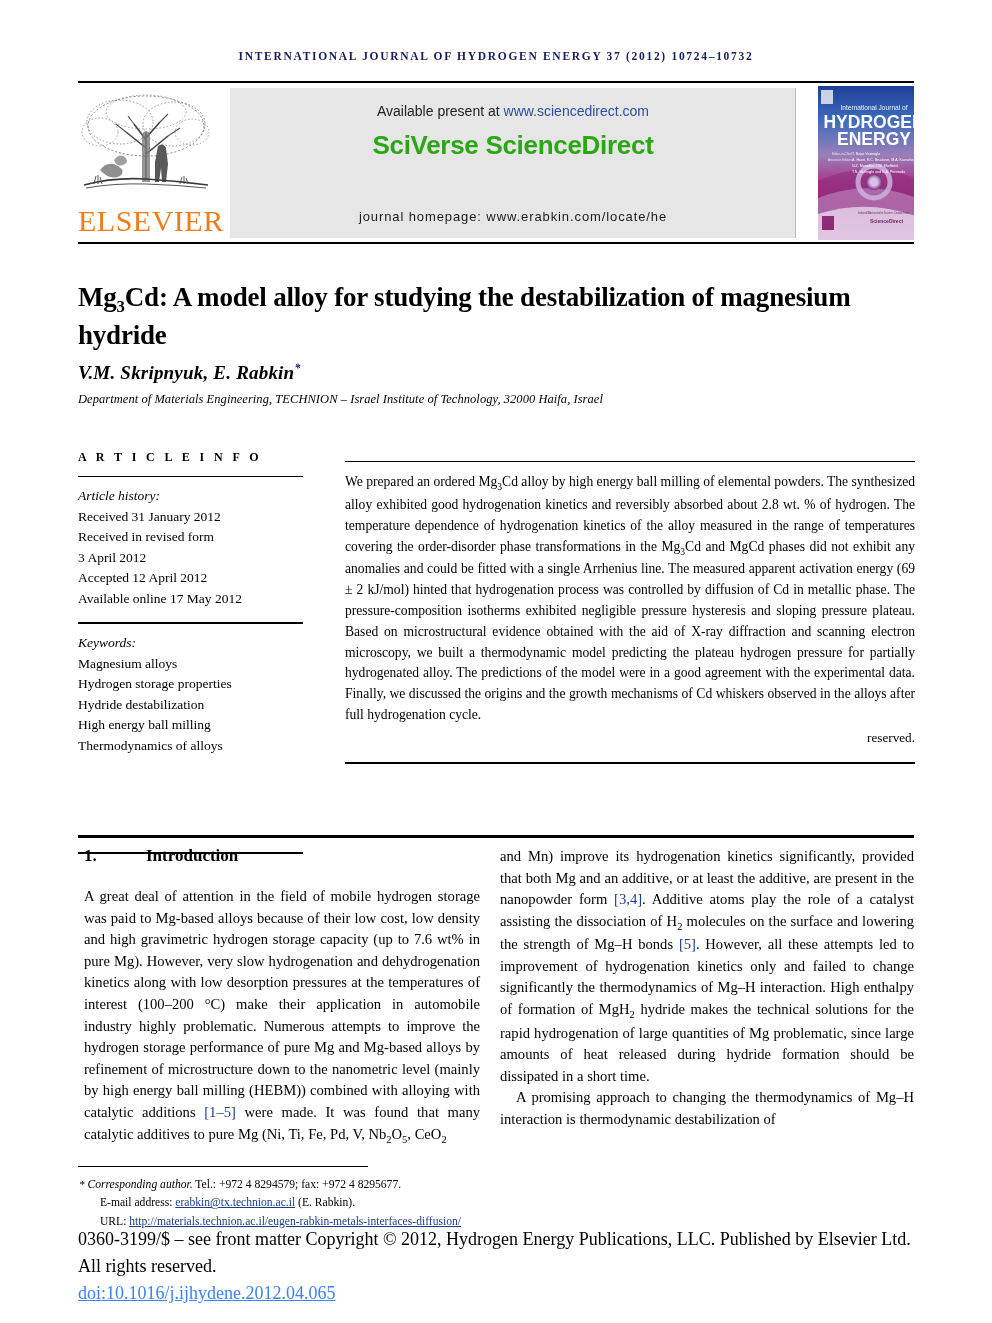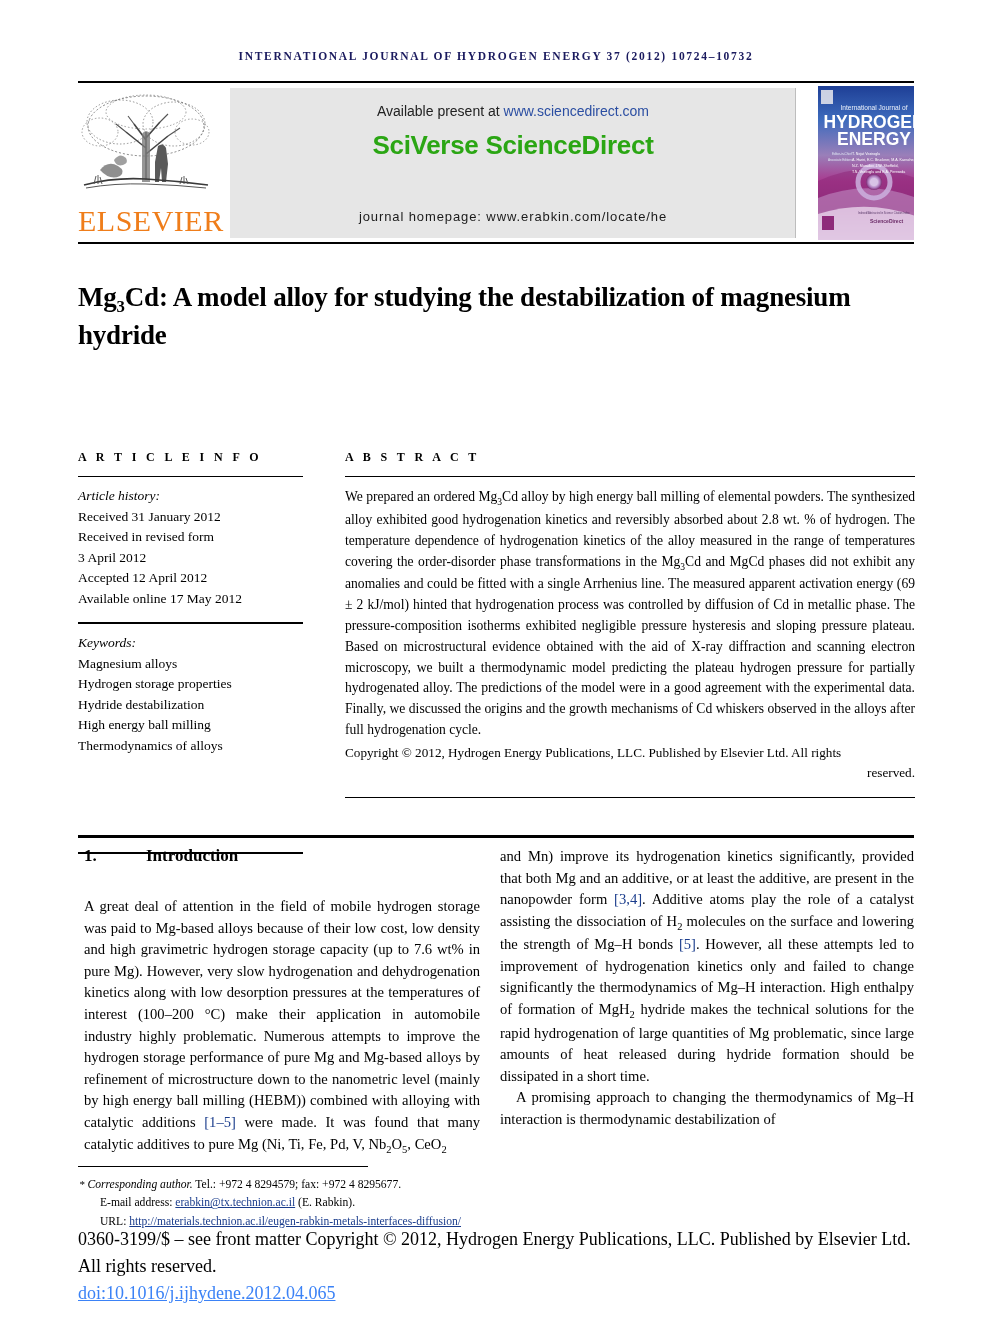--- a/index.html
+++ b/index.html
@@ -264,21 +264,21 @@
     font-size: 17px;
     font-weight: bold;
   }
   .body-p {
     font-family: "Liberation Serif", serif;
     font-size: 14.6px;
     line-height: 1.48;
     text-align: justify;
     margin: 0;
   }
-  .body-p.first { margin-top: 30px; }
+  .body-p.first { margin-top: 20px; }
   .body-p.indent { text-indent: 16px; }
   .body-p sub { font-size: 0.72em; }
   .ref { color: #1a3c8c; }
 
   
   .footnote-rule {
     position: absolute;
     left: 78px; top: 1166px;
     width: 290px;
     height: 1px;
@@ -396,21 +396,23 @@
         <rect x="4" y="130" width="12" height="14" fill="#8e2a7a"></rect>
         <text x="52" y="137" fill="#6a2a66" font-family="Liberation Sans, sans-serif" font-size="5" font-weight="bold">ScienceDirect</text>
       </svg>
     </div>
 
     <div class="masthead-rule-bottom"></div>
   </div>
 
   <h1 class="title"><span>Mg</span><sub>3</sub><span>Cd: A model alloy for studying the destabilization of magnesium hydride</span></h1>
 
-
+  <div class="authors"><span>V.M. Skripnyuk, E. Rabkin</span><sup>*</sup></div>
+
+  <div class="affiliation">Department of Materials Engineering, TECHNION – Israel Institute of Technology, 32000 Haifa, Israel</div>
 
   <div class="info-col">
     <div class="sec-head">A R T I C L E   I N F O</div>
     <div class="hr-thin wide"></div>
     <div class="info-block">
       <div class="lead">Article history:</div>
       <div>Received 31 January 2012</div>
       <div>Received in revised form</div>
       <div>3 April 2012</div>
       <div>Accepted 12 April 2012</div>
@@ -422,24 +424,23 @@
       <div>Magnesium alloys</div>
       <div>Hydrogen storage properties</div>
       <div>Hydride destabilization</div>
       <div>High energy ball milling</div>
       <div>Thermodynamics of alloys</div>
     </div>
     <div class="info-bottom-rule"></div>
   </div>
 
   <div class="abs-col">
-    <div class="sec-head">A B S T R A C T</div>
     <div class="hr-thin wide"></div>
     <div class="abstract-body"><span>We prepared an ordered Mg</span><sub>3</sub><span>Cd alloy by high energy ball milling of elemental powders. The synthesized alloy exhibited good hydrogenation kinetics and reversibly absorbed about 2.8 wt. % of hydrogen. The temperature dependence of hydrogenation kinetics of the alloy measured in the range of temperatures covering the order-disorder phase transformations in the Mg</span><sub>3</sub><span>Cd and MgCd phases did not exhibit any anomalies and could be fitted with a single Arrhenius line. The measured apparent activation energy (69 ± 2 kJ/mol) hinted that hydrogenation process was controlled by diffusion of Cd in metallic phase. The pressure-composition isotherms exhibited negligible pressure hysteresis and sloping pressure plateau. Based on microstructural evidence obtained with the aid of X-ray diffraction and scanning electron microscopy, we built a thermodynamic model predicting the plateau hydrogen pressure for partially hydrogenated alloy. The predictions of the model were in a good agreement with the experimental data. Finally, we discussed the origins and the growth mechanisms of Cd whiskers observed in the alloys after full hydrogenation cycle.</span></div>
-    <div class="copyright"><span>Copyright © 2012, Hydrogen Energy Publications, LLC. Published by Elsevier Ltd. All rights</span><span class="last">reserved.</span></div>
+    <div class="copyright"><span class="last">reserved.</span></div>
     <div class="abs-bottom-rule"></div>
   </div>
 
   <div class="body-rule"></div>
 
   <div class="col-left">
     <div><span class="h1-num">1.</span><span class="h1-text">Introduction</span></div>
     <p class="body-p first"><span>A great deal of attention in the field of mobile hydrogen storage was paid to Mg-based alloys because of their low cost, low density and high gravimetric hydrogen storage capacity (up to 7.6 wt% in pure Mg). However, very slow hydrogenation and dehydrogenation kinetics along with low desorption pressures at the temperatures of interest (100–200 °C) make their application in automobile industry highly problematic. Numerous attempts to improve the hydrogen storage performance of pure Mg and Mg-based alloys by refinement of microstructure down to the nanometric level (mainly by high energy ball milling (HEBM)) combined with alloying with catalytic additions </span><span class="ref">[1–5]</span><span> were made. It was found that many catalytic additives to pure Mg (Ni, Ti, Fe, Pd, V, Nb</span><sub>2</sub><span>O</span><sub>5</sub><span>, CeO</span><sub>2</sub></p>
   </div>
 

